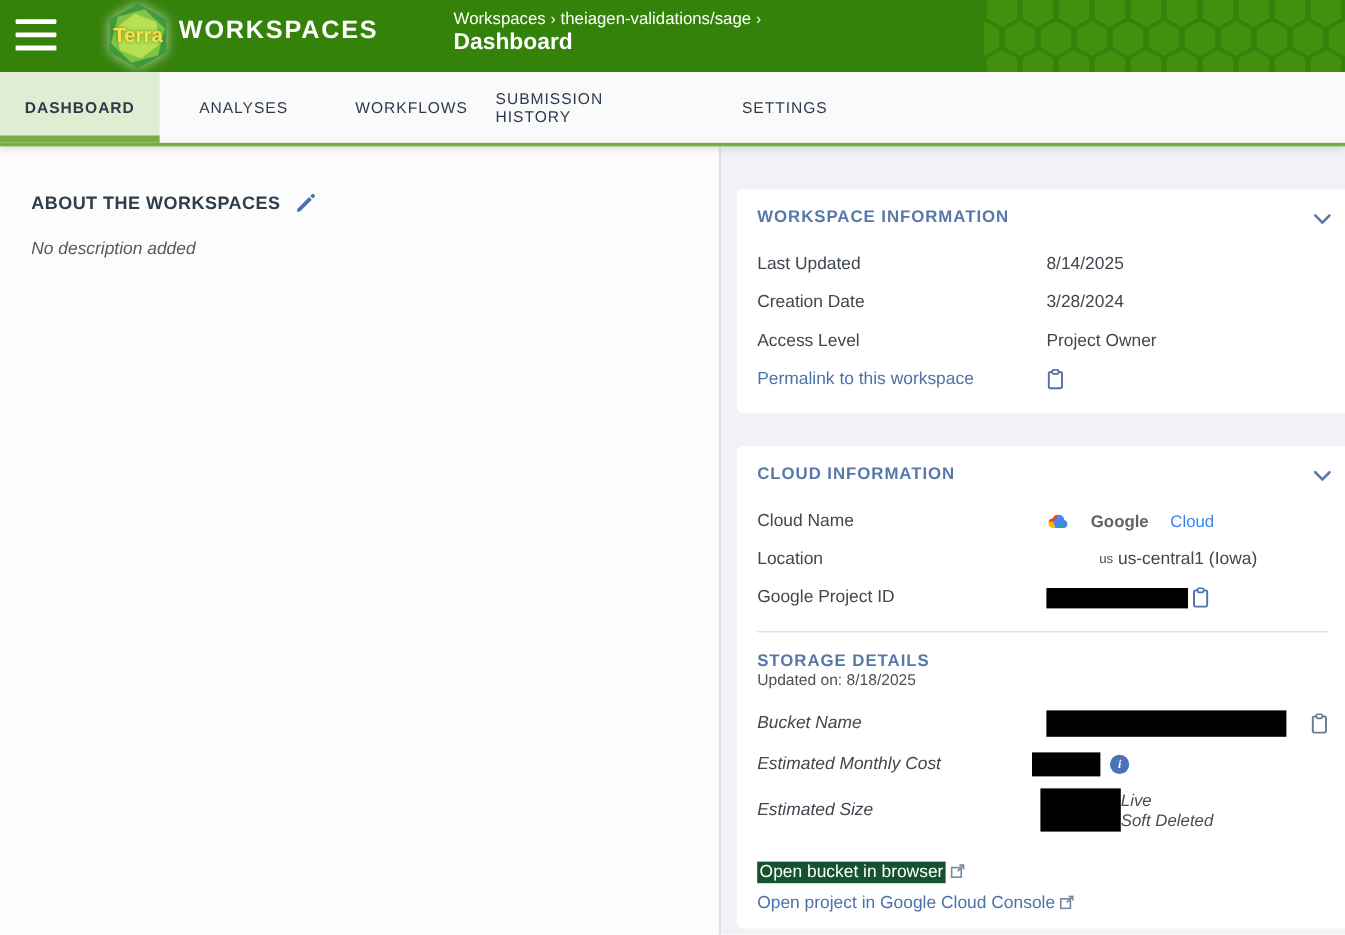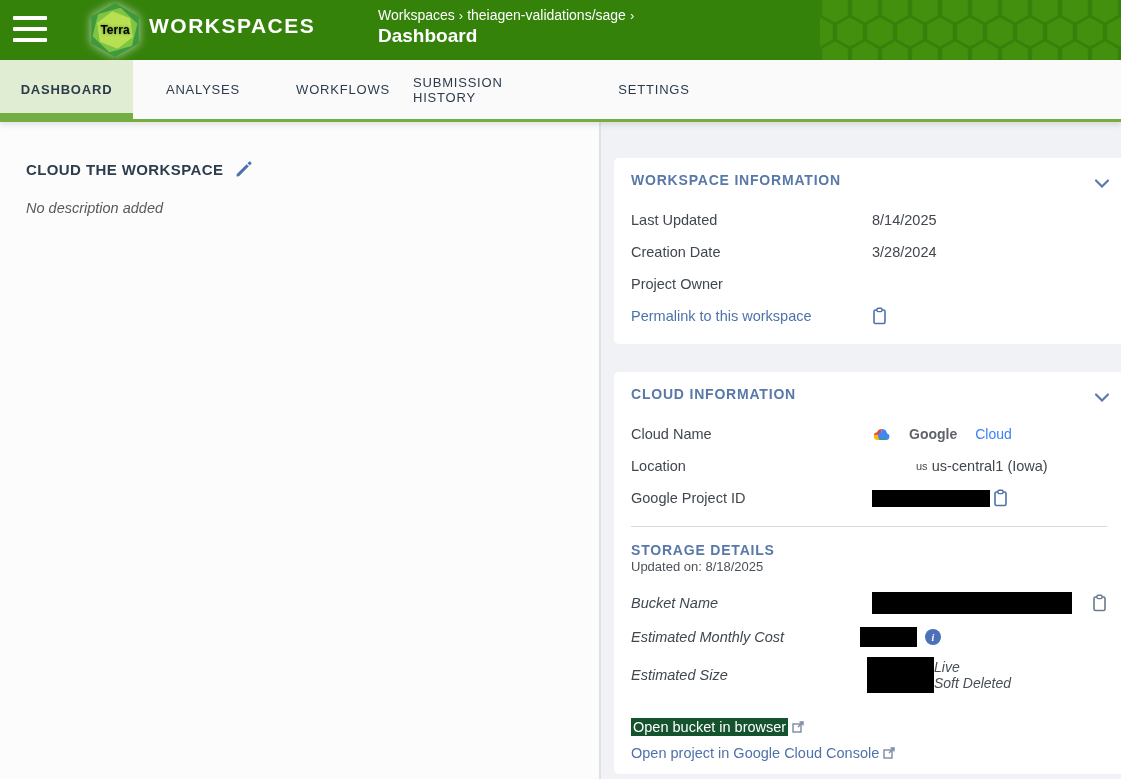--- a/index.html
+++ b/index.html
@@ -10,21 +10,21 @@
   .header { position:relative; height:60px; background:#35820b; overflow:hidden; }
   .hamburger { position:absolute; left:13px; top:16px; width:34px; cursor:pointer; }
   .hamburger .bar { height:4px; background:#fff; border-radius:1px; margin-bottom:7px; }
   .logo { position:absolute; left:88px; top:3px; width:54px; height:54px;
     filter:drop-shadow(0 0 5px rgba(255,255,255,.65)); }
   .hex { position:absolute; clip-path:polygon(50% 0%,94% 25%,94% 75%,50% 100%,6% 75%,6% 25%); }
   .hex.outer { inset:0; background:#3e9a3c; }
   .hex.mid   { inset:4px; background:#7fc443; transform:rotate(14deg); }
   .hex.inner { inset:8px; background:#b8e052; transform:rotate(-8deg); }
   .logo-label { position:absolute; inset:0; display:flex; align-items:center; justify-content:center;
-    color:#000000; font-size:12px; font-weight:700; text-shadow:0 0 3px rgba(60,120,30,.9); }
+    color:#fde047; font-size:17px; font-weight:700; text-shadow:0 0 3px rgba(60,120,30,.9); }
   .app-title { position:absolute; left:149px; top:14px; color:#fff; font-size:21px;
     font-weight:600; letter-spacing:1.5px; }
   .crumb-block { position:absolute; left:378px; top:7px; color:#fff; }
   .crumbs { font-size:14px; }
   .crumbs a { color:#fff; text-decoration:none; cursor:pointer; }
   .crumb-sep { padding:0 4px; font-size:13px; opacity:.95; }
   .page-title { font-size:19px; font-weight:700; margin-top:2px; }
   .hexfield { position:absolute; right:0; top:0; }
 
   
@@ -130,21 +130,21 @@
   <div class="tab">ANALYSES</div>
   <div class="tab">WORKFLOWS</div>
   <div class="tab">SUBMISSION HISTORY</div>
   <div class="tab">SETTINGS</div>
 </div>
 
 <div class="main">
 
   <div class="left-panel">
     <div class="about-head">
-      <span class="about-title">CLOUD THE WORKSPACE</span>
+      <span class="about-title">ABOUT THE WORKSPACES</span>
       <span class="edit-btn">
         <svg width="19" height="19" viewBox="0 0 20 20">
             <path d="M3 14.7 13.3 4.4l2.3 2.3L5.3 17 2.6 17.4 3 14.7 Z M14.2 3.5 15.8 1.9a1.2 1.2 0 0 1 1.7 0l.6.6a1.2 1.2 0 0 1 0 1.7l-1.6 1.6z" fill="#4d72aa"></path>
           </svg>
       </span>
     </div>
     <div class="about-empty">No description added</div>
   </div>
 
   <div class="right-panel">
@@ -159,20 +159,21 @@
       <div class="rows">
         <div class="row">
           <span>Last Updated</span>
           <span class="value">8/14/2025</span>
         </div>
         <div class="row">
           <span>Creation Date</span>
           <span class="value">3/28/2024</span>
         </div>
         <div class="row">
+          <span>Access Level</span>
           <span class="value">Project Owner</span>
         </div>
         <div class="row">
           <a class="link">Permalink to this workspace</a>
           <span class="value">
             <span class="copy-btn">
               <svg width="15" height="18" viewBox="0 0 15 18">
                   <rect x="2" y="3" width="11" height="13.5" rx="1.5" fill="none" stroke="#4d72aa" stroke-width="1.6"></rect>
                   <rect x="5" y="1.2" width="5" height="3.4" rx="1" fill="#fff" stroke="#4d72aa" stroke-width="1.4"></rect>
                 </svg>

